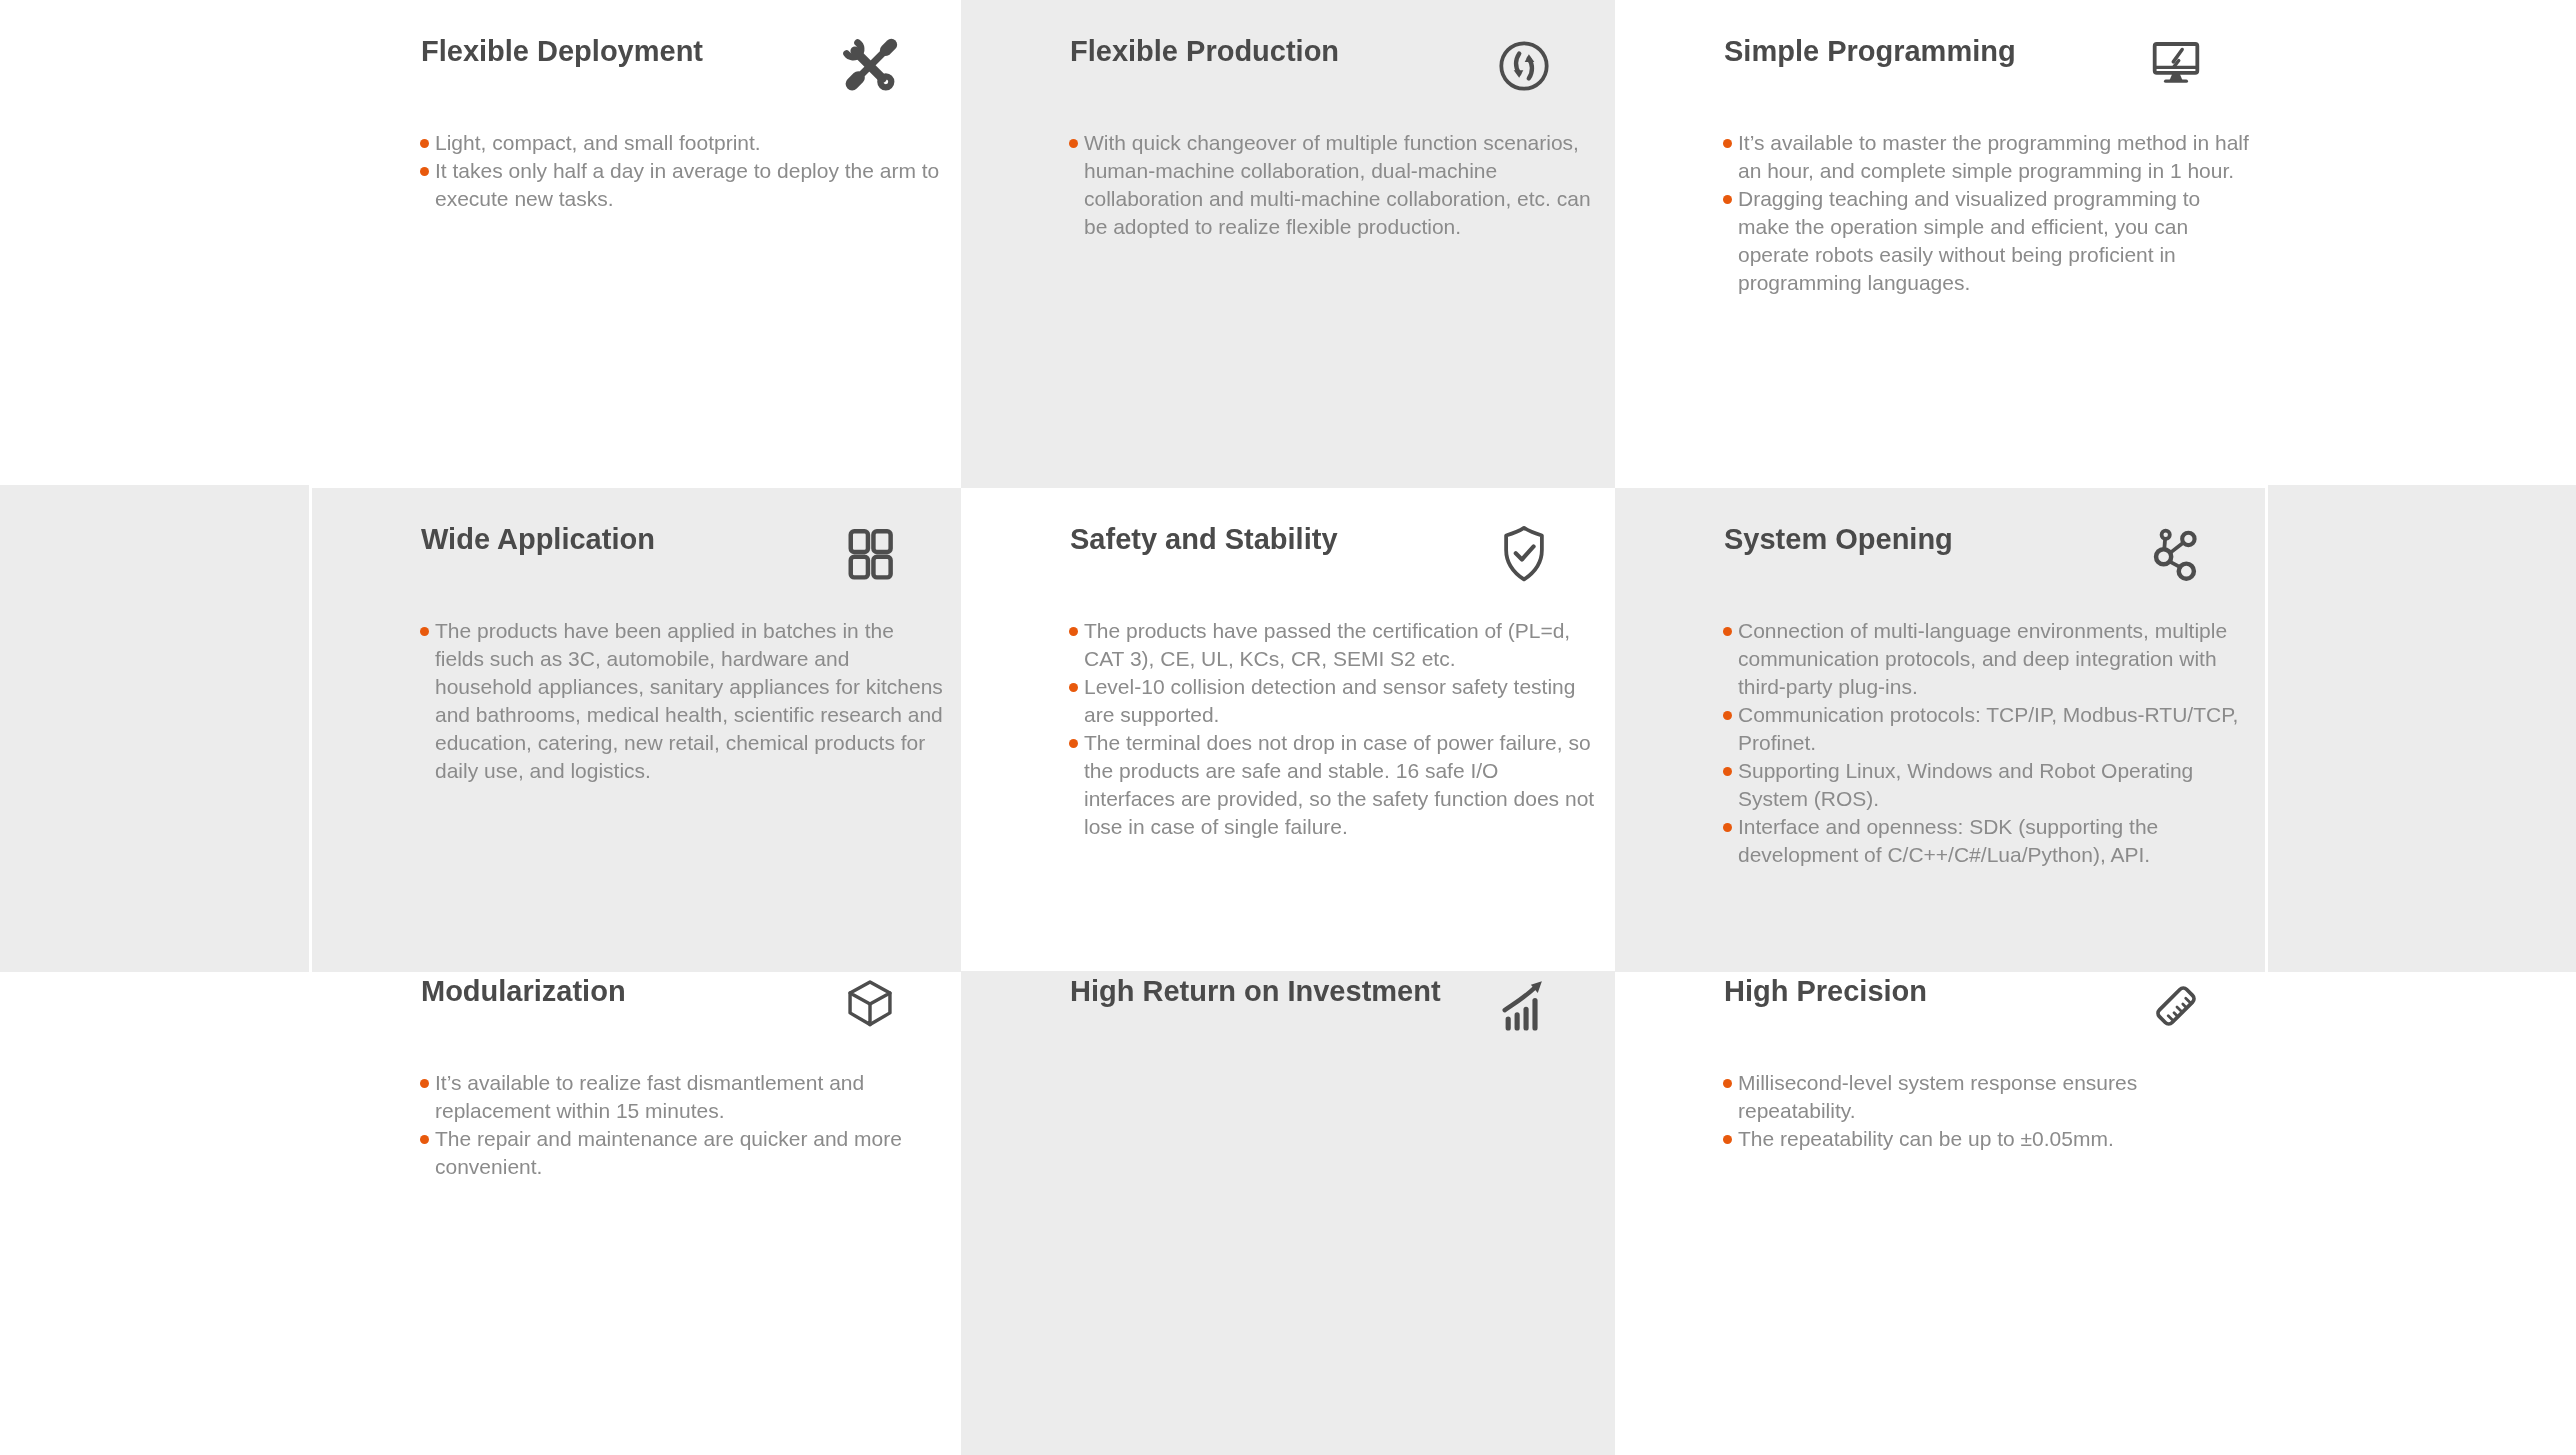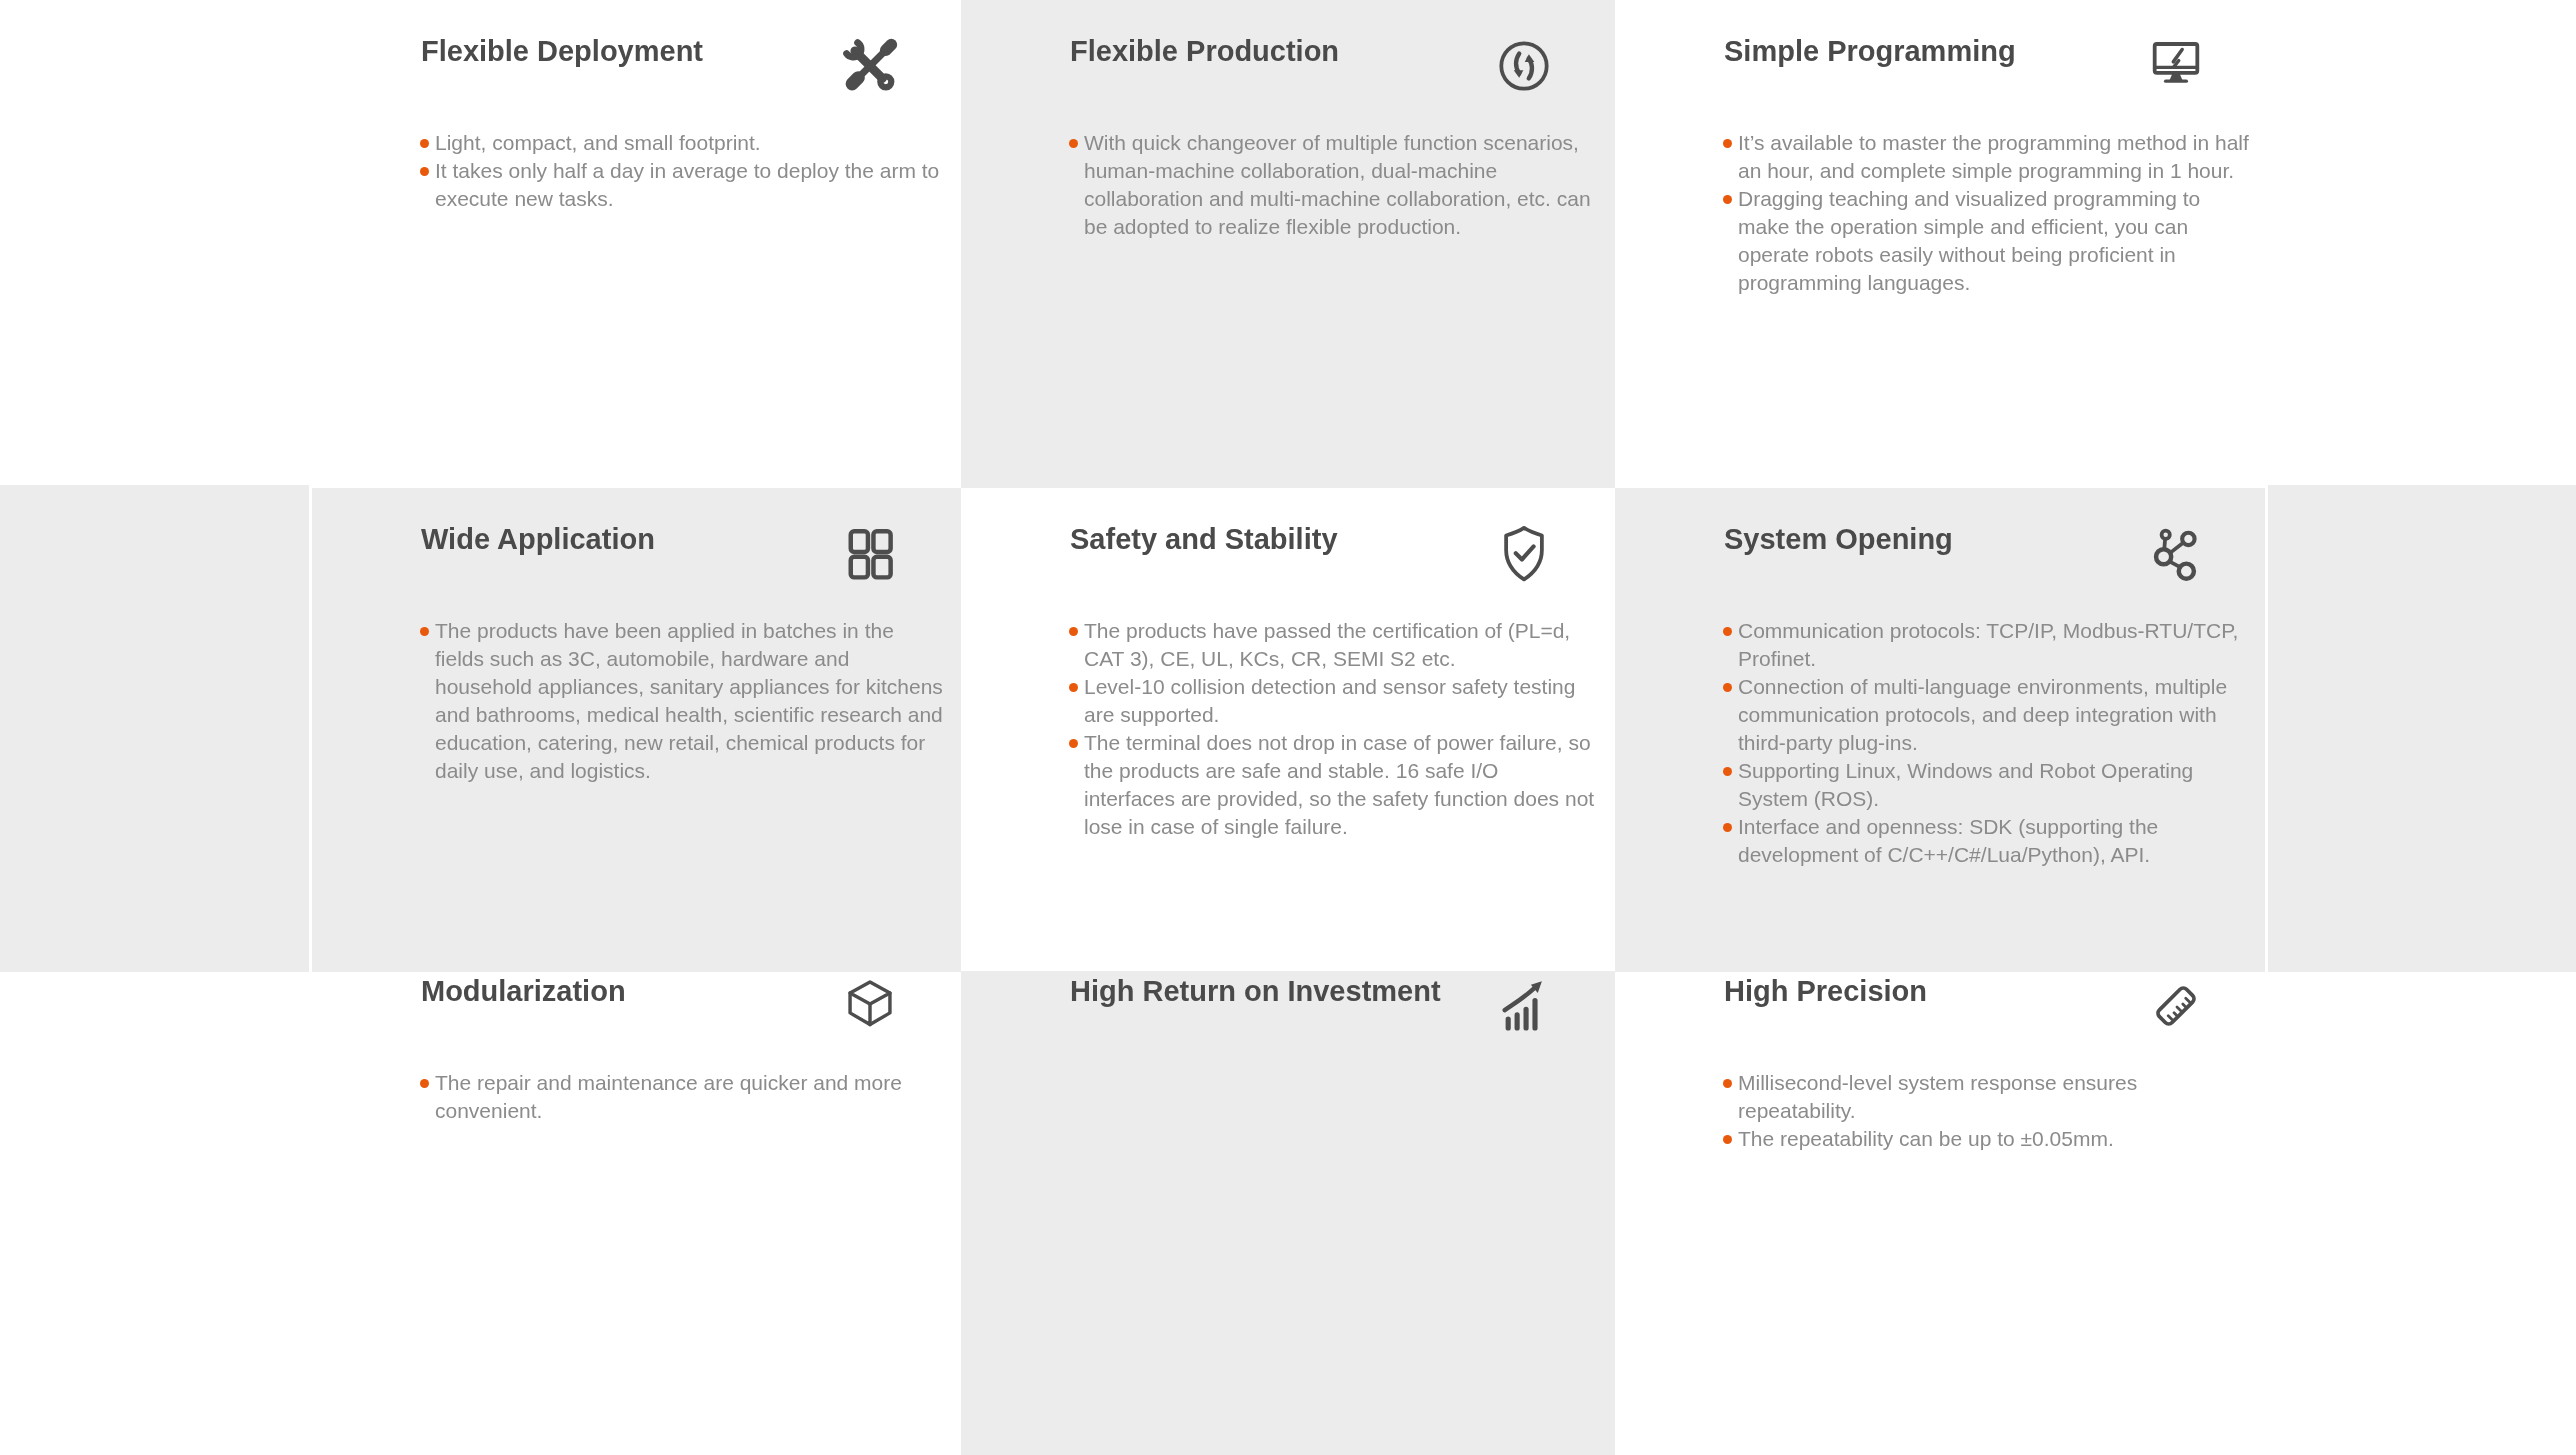--- a/index.html
+++ b/index.html
@@ -146,37 +146,38 @@
       <circle cx="33" cy="20" r="6" stroke-width="5.5"></circle>
       <circle cx="66" cy="26" r="9" stroke-width="6"></circle>
       <circle cx="30" cy="52" r="11" stroke-width="6.5"></circle>
       <circle cx="63" cy="73" r="11" stroke-width="6.5"></circle>
       <path d="M31 41 L32 28" stroke-width="5.5"></path>
       <path d="M40 46 L58 32" stroke-width="5.5"></path>
       <path d="M39 59 L54 67" stroke-width="5.5"></path>
     </svg>
   </span>
   <ul class="bullets">
+      <li>Connection of multi-language environments, multiple communication protocols, and deep integration with third-party plug-ins.</li>
       <li>Communication protocols: TCP/IP, Modbus-RTU/TCP, Profinet.</li>
-      <li>Connection of multi-language environments, multiple communication protocols, and deep integration with third-party plug-ins.</li>
       <li>Supporting Linux, Windows and Robot Operating System (ROS).</li>
       <li>Interface and openness: SDK (supporting the development of C/C++/C#/Lua/Python), API.</li>
     </ul>
 </div>
 
 <div class="card c1 r3">
   <h2>Modularization</h2>
   <span class="icon">
     <svg viewBox="0 0 96 96" width="66" height="66" fill="none" stroke="#4d4d4d" stroke-linecap="round" stroke-linejoin="round">
       <path d="M48 13 L77 29 L48 45 L19 29 Z" stroke-width="5"></path>
       <path d="M19 29 L19 58 L48 75 L48 45" stroke-width="5"></path>
       <path d="M77 29 L77 58 L48 75" stroke-width="5"></path>
     </svg>
   </span>
   <ul class="bullets">
+      <li>It’s available to realize fast dismantlement and replacement within 15 minutes.</li>
       <li>The repair and maintenance are quicker and more convenient.</li>
     </ul>
 </div>
 
 <div class="card c2 r3">
   <h2>High Return on Investment</h2>
   <span class="icon">
     <svg viewBox="0 0 96 96" width="66" height="66" fill="none" stroke="#4d4d4d" stroke-linecap="round" stroke-linejoin="round">
       <path d="M25 80 V67" stroke-width="7.5"></path>
       <path d="M38 80 V61" stroke-width="7.5"></path>

